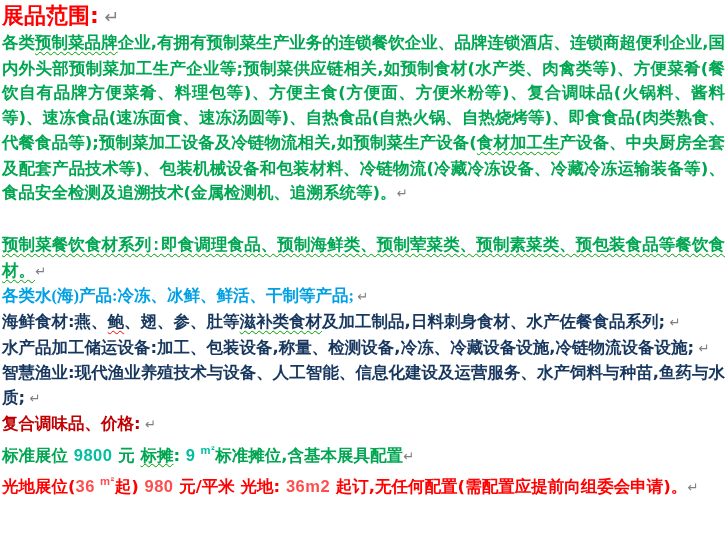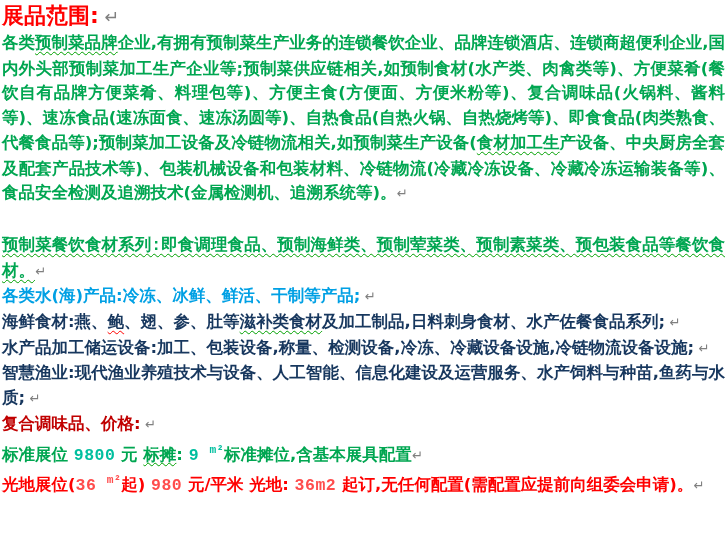--- a/index.html
+++ b/index.html
@@ -24,35 +24,35 @@
     text-decoration-color:#00A000;text-decoration-thickness:1px;
     text-underline-offset:3px;
     font-family:Liberation Mono, monospace;
   }
   .wavy-r{
     text-decoration-line:underline;text-decoration-style:wavy;
     text-decoration-color:#FF0000;text-decoration-thickness:1px;
     text-underline-offset:3px;
   }
   .num{
-    font-family:Liberation Mono, monospace;
+    font-family:Liberation Sans, sans-serif;
     letter-spacing:0.5px;
   }
   .sup{vertical-align:super;font-size:0.68em;}
   .mark{font-size:0.8em;font-weight:normal;}
 </style>
 </head>
 <body>
 
 <div class="page">
   <div>
       <p class="para heading-large" style="color: rgb(255, 0, 0);"><span>展品范围:</span><span class="mark" style="color: rgb(128, 128, 128);"> ↵</span></p>
       <p class="para" style="color: rgb(0, 166, 81);"><span>各类</span><span class="wavy-g">预制菜品牌</span><span>企业,有拥有预制菜生产业务的连锁餐饮企业、品牌连锁酒店、连锁商超便利企业,国内外头部预制菜加工生产企业等;预制菜供应链相关,如预制食材(水产类、肉禽类等)、方便菜肴(餐饮自有品牌方便菜肴、料理包等)、方便主食(方便面、方便米粉等)、复合调味品(火锅料、酱料等)、速冻食品(速冻面食、速冻汤圆等)、自热食品(自热火锅、自热烧烤等)、即食食品(肉类熟食、代餐食品等);预制菜加工设备及冷链物流相关,如预制菜生产设备(</span><span class="wavy-g">食材加工生</span><span>产设备、中央厨房全套及配套产品技术等)、包装机械设备和包装材料、冷链物流(冷藏冷冻设备、冷藏冷冻运输装备等)、食品安全检测及追溯技术(金属检测机、追溯系统等)。</span><span class="mark" style="color: rgb(128, 128, 128);">↵</span></p>
       <p class="para" style="color: rgb(0, 166, 81); margin-top: 26px;"><span class="wavy-g">预制菜餐饮食材系列:即食调理食品、预制海鲜类、预制荤菜类、预制素菜类、预包装食品等餐饮食材。</span><span class="mark" style="color: rgb(128, 128, 128);">↵</span></p>
-      <p class="para" style="color: rgb(0, 160, 228);"><span>各类水(海)产品:冷冻、冰鲜、鲜活、干制等产品;</span><span class="mark" style="color: rgb(128, 128, 128);"> ↵</span></p>
+      <p class="para" style="color: rgb(0, 160, 228); font-family: Liberation Serif, serif;"><span>各类水(海)产品:冷冻、冰鲜、鲜活、干制等产品;</span><span class="mark" style="color: rgb(128, 128, 128);"> ↵</span></p>
       <p class="para" style="color: rgb(23, 55, 94);"><span>海鲜食材:燕、</span><span class="wavy-r">鲍</span><span>、翅、参、肚等</span><span class="wavy-g">滋补类食材</span><span>及加工制品,日料刺身食材、水产佐餐食品系列;</span><span class="mark" style="color: rgb(128, 128, 128);"> ↵</span></p>
       <p class="para" style="color: rgb(23, 55, 94);"><span>水产品加工储运设备:加工、包装设备,称量、检测设备,冷冻、冷藏设备设施,冷链物流设备设施;</span><span class="mark" style="color: rgb(128, 128, 128);"> ↵</span></p>
       <p class="para" style="color: rgb(23, 55, 94);"><span>智慧渔业:现代渔业养殖技术与设备、人工智能、信息化建设及运营服务、水产饲料与种苗,鱼药与水质;</span><span class="mark" style="color: rgb(128, 128, 128);"> ↵</span></p>
       <p class="para" style="color: rgb(192, 0, 0);"><span>复合调味品、价格:</span><span class="mark" style="color: rgb(128, 128, 128);"> ↵</span></p>
       <p class="para" style="color: rgb(0, 166, 81);"><span>标准展位 </span><span class="num" style="color: rgb(0, 191, 159);">9800</span><span> 元 </span><span class="wavy-g">标摊</span><span>: </span><span class="num" style="color: rgb(0, 191, 159);">9 </span><span class="num sup" style="color: rgb(0, 191, 159);">m²</span><span>标准摊位,含基本展具配置</span><span class="mark" style="color: rgb(128, 128, 128);">↵</span></p>
       <p class="para" style="color: rgb(255, 0, 0);"><span>光地展位(</span><span class="num" style="color: rgb(255, 77, 77);">36 </span><span class="num sup" style="color: rgb(255, 77, 77);">m²</span><span>起) </span><span class="num" style="color: rgb(255, 77, 77);">980</span><span> 元/平米 光地: </span><span class="num" style="color: rgb(255, 77, 77);">36m2</span><span> 起订,无任何配置(需配置应提前向组委会申请)。</span><span class="mark" style="color: rgb(128, 128, 128);">↵</span></p>
     </div>
 </div>
 
 </body></html>

